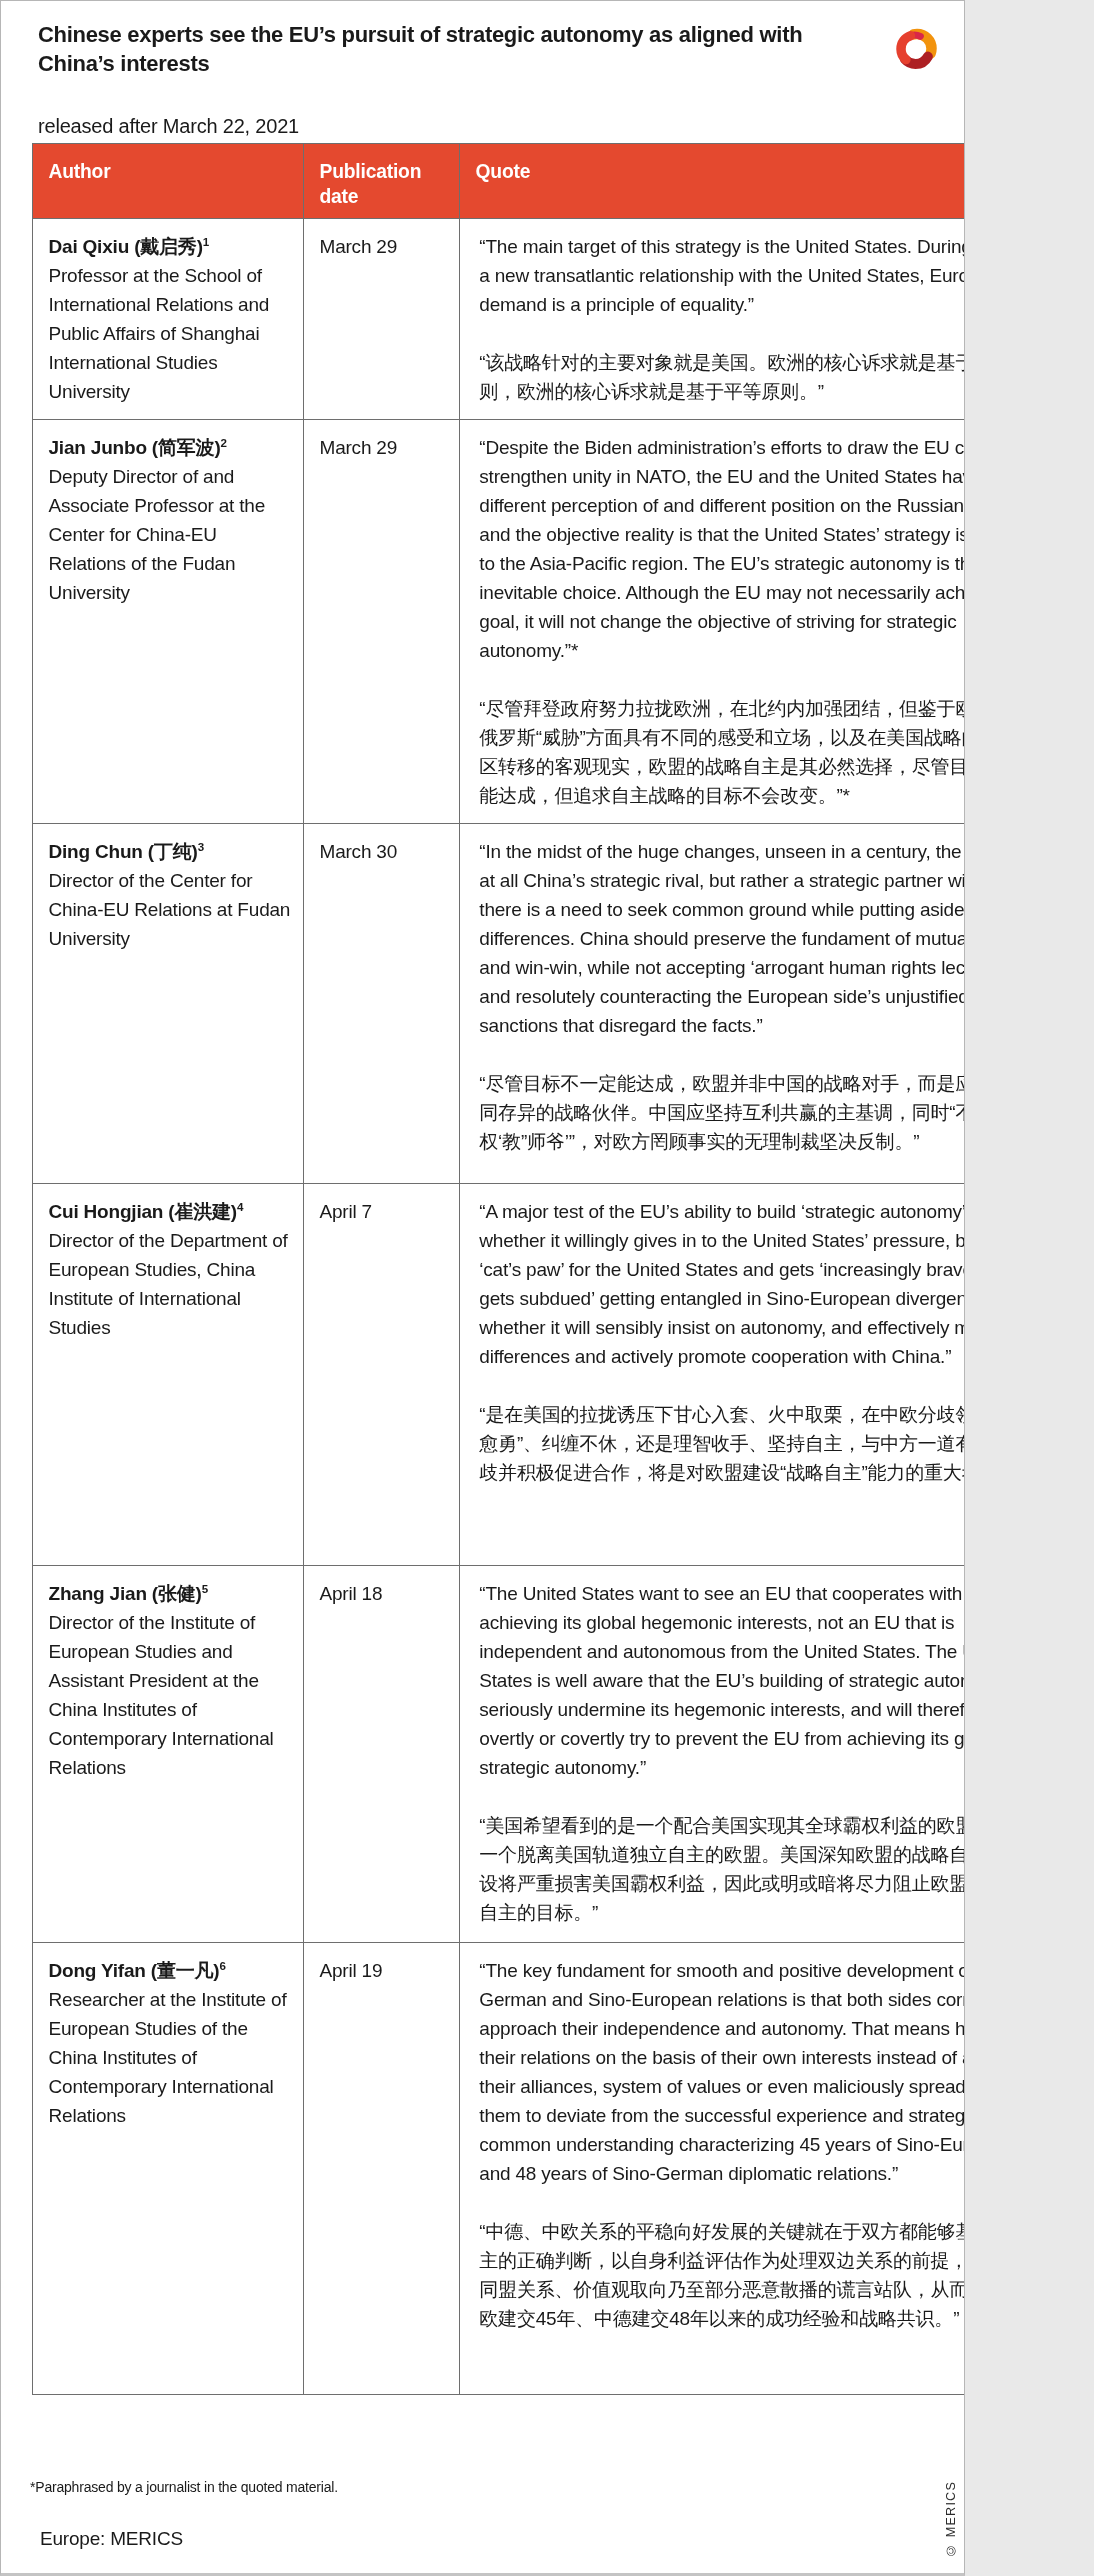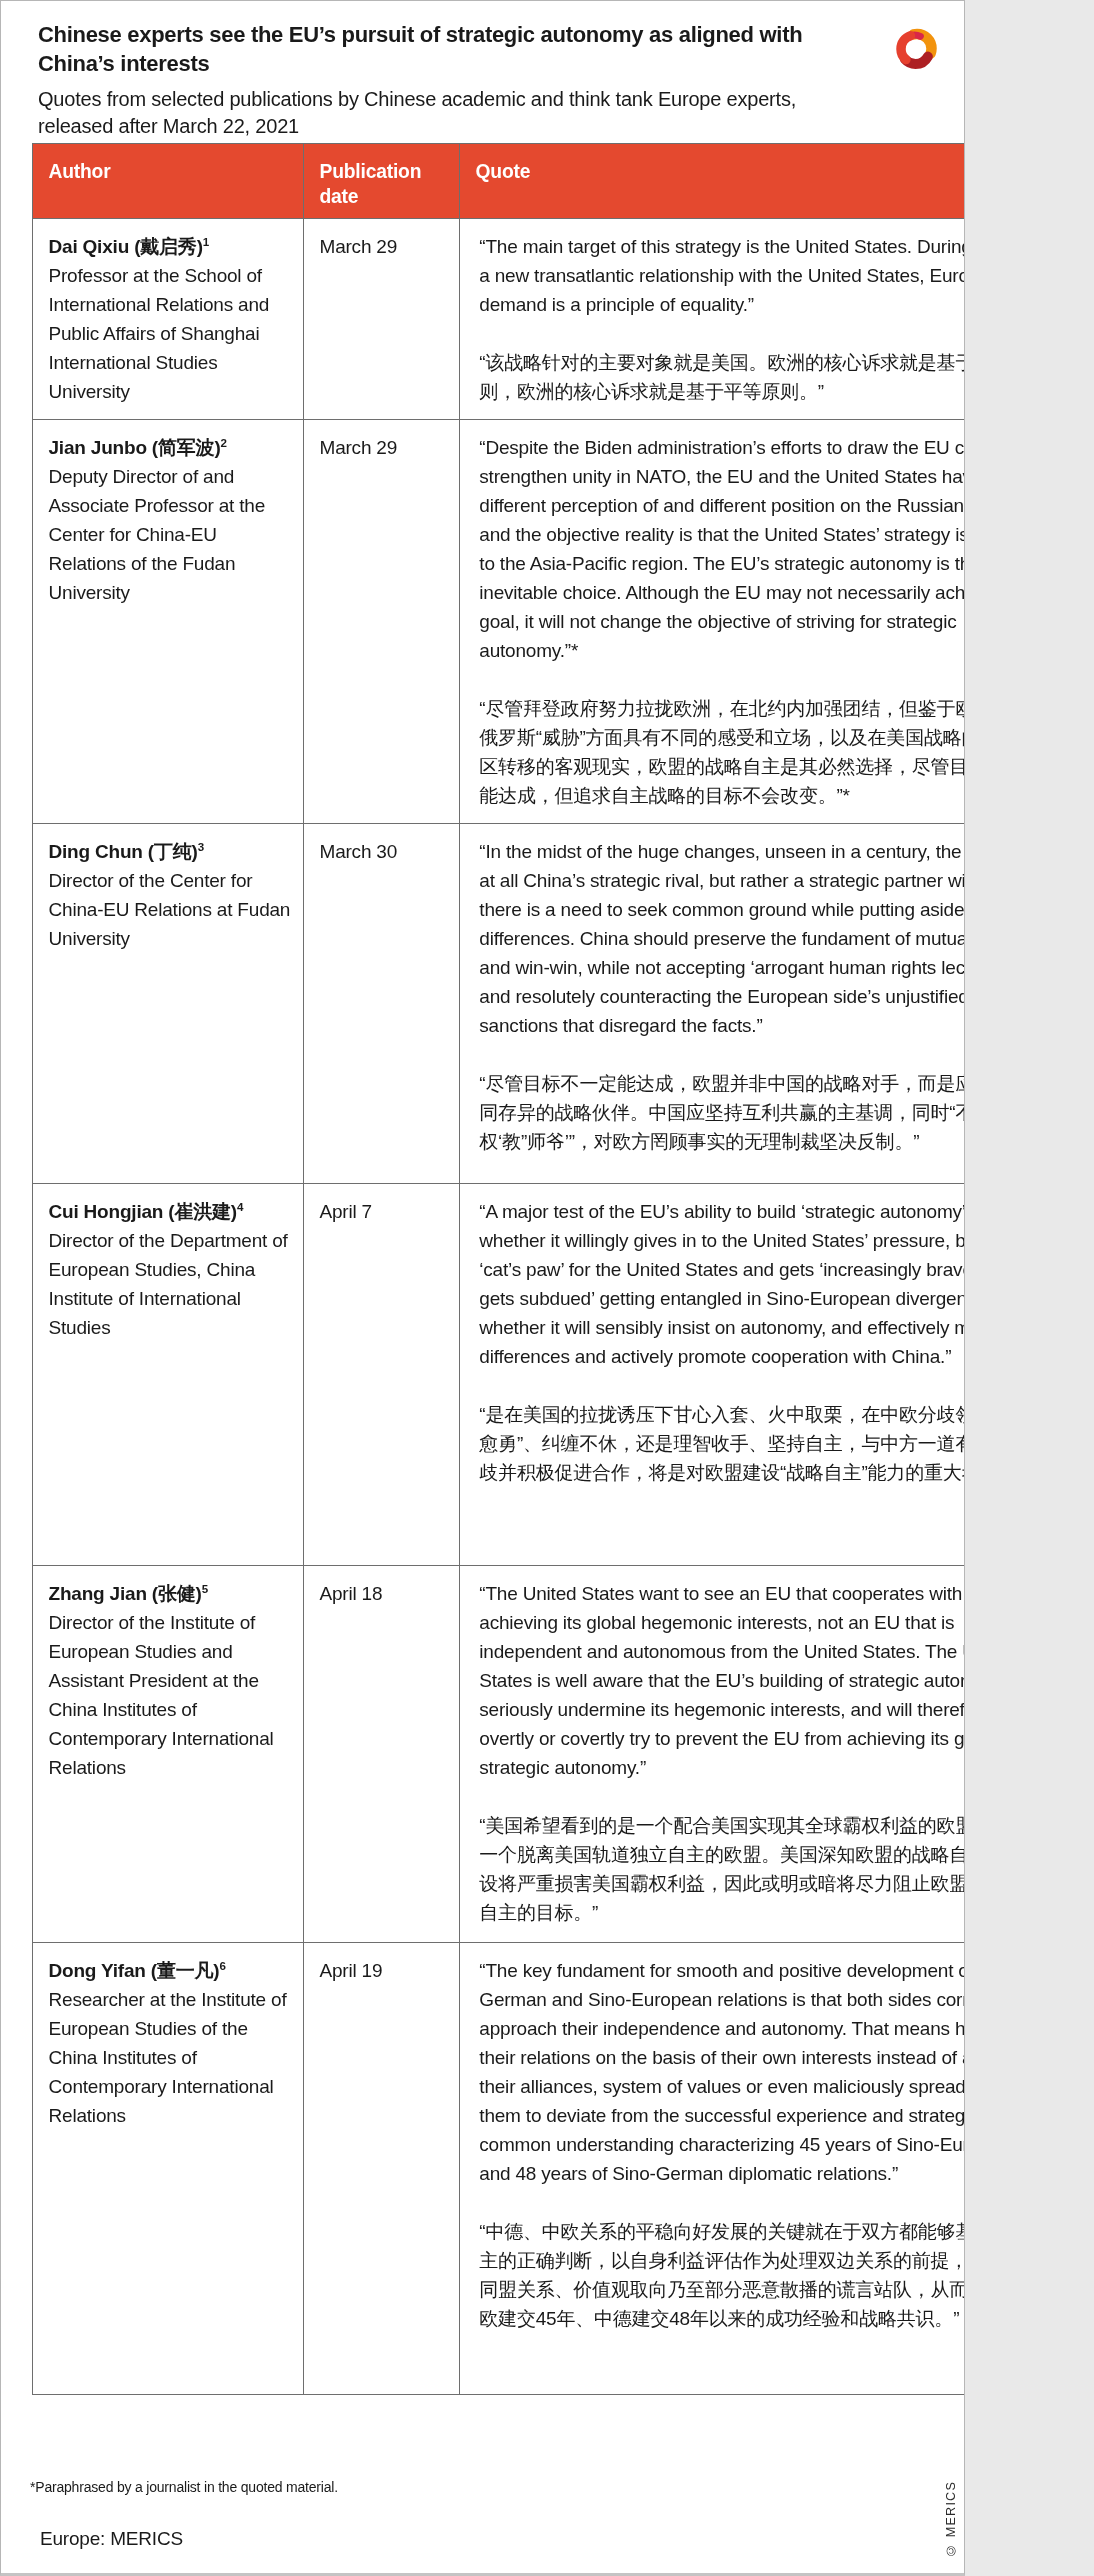--- a/index.html
+++ b/index.html
@@ -67,21 +67,21 @@
   }
 </style>
 </head>
 <body>
 
 <div class="page">
 
   <div class="hdr">
     <h1 class="title">Chinese experts see the EU’s pursuit of strategic autonomy as aligned with China’s interests</h1>
     <p class="subtitle">
-      <span>Quotes from selected publications by Chinese academic and think tank Europe experts,</span><br>
+      <br>
       <span>released after March 22, 2021</span>
     </p>
   </div>
 
   <svg class="logo" viewBox="0 0 100 110" aria-hidden="true">
     <g fill="none" stroke-linecap="round">
       <circle cx="52" cy="52" r="29" stroke="#F2930D" stroke-width="21" pathLength="360" stroke-dasharray="125 235" stroke-dashoffset="-255"></circle>
       <circle cx="49" cy="55" r="28" stroke="#AD1F23" stroke-width="20" pathLength="360" stroke-dasharray="110 250" stroke-dashoffset="-28"></circle>
       <circle cx="47" cy="52" r="27" stroke="#D92748" stroke-width="14" pathLength="360" stroke-dasharray="60 300" stroke-dashoffset="-235"></circle>
       <circle cx="48" cy="53" r="28" stroke="#E6402E" stroke-width="19" pathLength="360" stroke-dasharray="120 240" stroke-dashoffset="-130"></circle>

